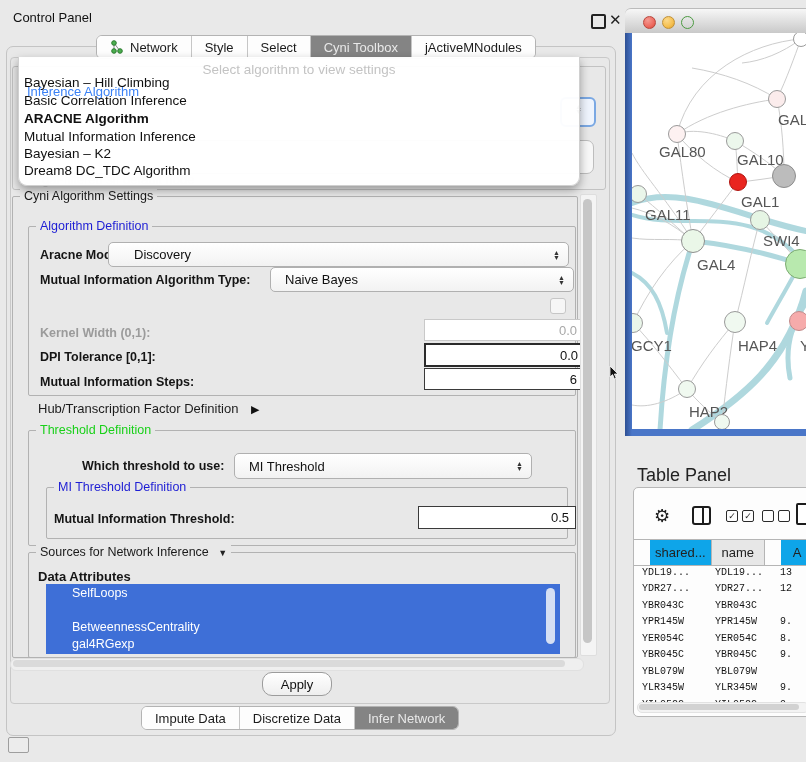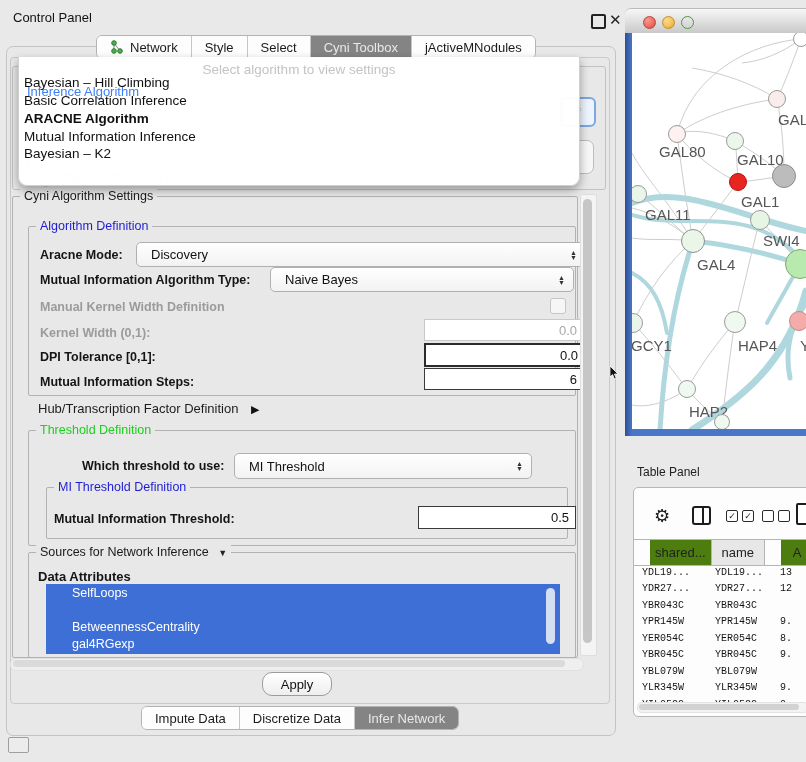--- a/index.html
+++ b/index.html
@@ -68,31 +68,31 @@
   
   .net-win{left:625px;top:8px;width:181px;height:428px;}
   .net-titlebar{left:0;top:0;width:181px;height:24px;background:linear-gradient(#f7f7f7,#c9c9c9);
                 border-top:1px solid #bbb;border-bottom:1px solid #8f8f8f;border-radius:6px 0 0 0;}
   .light{top:7px;width:11px;height:11px;border-radius:50%;}
   .net-frame{left:0;top:25px;width:181px;height:403px;background:linear-gradient(90deg,#2d4f93,#4a76c8 7px);}
   .net-canvas{left:7px;top:0;width:174px;height:396px;background:#ffffff;overflow:hidden;}
   .net-node{position:absolute;border-radius:50%;border:1px solid #8f8f8f;box-sizing:border-box;}
   .net-label{position:absolute;font-size:15px;color:#565656;white-space:nowrap;}
   
-  .tp-title{left:637px;top:465px;font-size:12px;color:#222;}
+  .tp-title{left:637px;top:465px;font-size:18px;color:#222;}
   .tp-box{left:633px;top:487px;width:180px;height:228px;background:#fdfdfd;border:1px solid #b7b7b7;border-radius:5px;overflow:hidden;}
   .tp-toolbar-icon{color:#1c1c1c;}
   .split-icon{width:15px;height:15px;border:2px solid #1c1c1c;border-radius:3px;}
   .split-icon:before{content:"";position:absolute;left:50%;top:0;bottom:0;width:2px;background:#1c1c1c;}
   .cb{width:10px;height:10px;border:1.5px solid #2a2a2a;border-radius:2px;font-size:9px;line-height:10px;text-align:center;color:#2a2a2a;}
   .doc-icon{width:14px;height:18px;border:2px solid #1c1c1c;border-radius:2px;background:#fff;}
   .tp-header{left:0;top:51px;height:25px;display:flex;border-top:1px solid #b5b5b5;border-bottom:1px solid #b5b5b5;}
   .th{display:flex;align-items:center;justify-content:center;font-size:13px;color:#222;
       border-right:1px solid #b5b5b5;box-sizing:border-box;background:#e7e7e7;}
-  .th.hl{background:#4d7c0f;margin-left:16px;}
+  .th.hl{background:#0ea5e9;margin-left:16px;}
   .tp-rows{left:2px;top:76px;width:178px;height:138px;overflow:hidden;}
   .tr{display:flex;height:16.5px;align-items:center;}
   .td{font-size:10px;color:#141414;box-sizing:border-box;padding-left:6px;white-space:nowrap;overflow:hidden;font-family:Liberation Mono, monospace;}
   .tp-hscroll{left:3px;top:214px;width:170px;height:9px;background:#f3f3f3;border-radius:5px;border:1px solid #e2e2e2;}
   .tp-hthumb{left:1px;top:1px;width:160px;height:6px;background:#d2d2d2;border-radius:4px;}
   
   .cursor-icon{left:609px;top:366px;z-index:30;}
   .mini-square{left:8px;top:737px;width:19px;height:14px;border:1px solid #9e9e9e;border-radius:2px;background:#ececec;}
 </style>
 </head>
@@ -143,47 +143,47 @@
   </div>
 
   <div class="abs dd-popup">
     <div class="abs dd-ph">Select algorithm to view settings</div>
     <div class="abs ghost" style="left:8px;top:27px;">Inference Algorithm</div>
     <div class="abs dd-item" style="top:18px;">Bayesian – Hill Climbing</div>
     <div class="abs dd-item" style="top:36px;">Basic Correlation Inference</div>
     <div class="abs dd-item bold" style="top:54px;">ARACNE Algorithm</div>
     <div class="abs dd-item" style="top:72px;">Mutual Information Inference</div>
     <div class="abs dd-item" style="top:89px;">Bayesian – K2</div>
+    <div class="abs dd-item" style="top:106px;">Dream8 DC_TDC Algorithm</div>
   </div>
 
   <div class="abs gbox" style="left:12px;top:196px;width:564px;height:460px;"></div>
   <div class="abs legend" style="left:20px;top:189px;">Cyni Algorithm Settings</div>
 
   <div class="abs gbox" style="left:28px;top:226px;width:546px;height:168px;"></div>
   <div class="abs legend blue" style="left:36px;top:219px;">Algorithm Definition</div>
 
   <div class="abs lbl" style="left:40px;top:248px;">Aracne Mode:</div>
-  <div class="abs combo" style="left:136px;top:242px;width:448px;height:23px;">
+  <div class="abs combo" style="left:108px;top:242px;width:448px;height:23px;padding-left:11px;">
     <span class="ctext">Discovery</span>
     <span class="spin">
         <span>▲</span>
         <span>▼</span>
       </span>
   </div>
 
   <div class="abs lbl" style="left:40px;top:273px;">Mutual Information Algorithm Type:</div>
   <div class="abs combo" style="left:270px;top:267px;width:302px;height:23px;">
     <span class="ctext">Naive Bayes</span>
     <span class="spin">
         <span>▲</span>
         <span>▼</span>
       </span>
   </div>
 
-  <div class="abs lbl dis" style="left:40px;top:300px;">Manual Kernel Width Definition</div>
   <div class="abs checkbox" style="left:550px;top:298px;"></div>
 
   <div class="abs lbl dis" style="left:40px;top:326px;">Kernel Width (0,1):</div>
   <div class="abs field dis" style="left:424px;top:319px;width:146px;height:20px;">0.0</div>
 
   <div class="abs lbl" style="left:40px;top:350px;">DPI Tolerance [0,1]:</div>
   <div class="abs field strong" style="left:424px;top:343px;width:146px;height:20px;">0.0</div>
 
   <div class="abs lbl" style="left:40px;top:375px;">Mutual Information Steps:</div>
   <div class="abs field med" style="left:424px;top:368px;width:146px;height:20px;">6</div>

